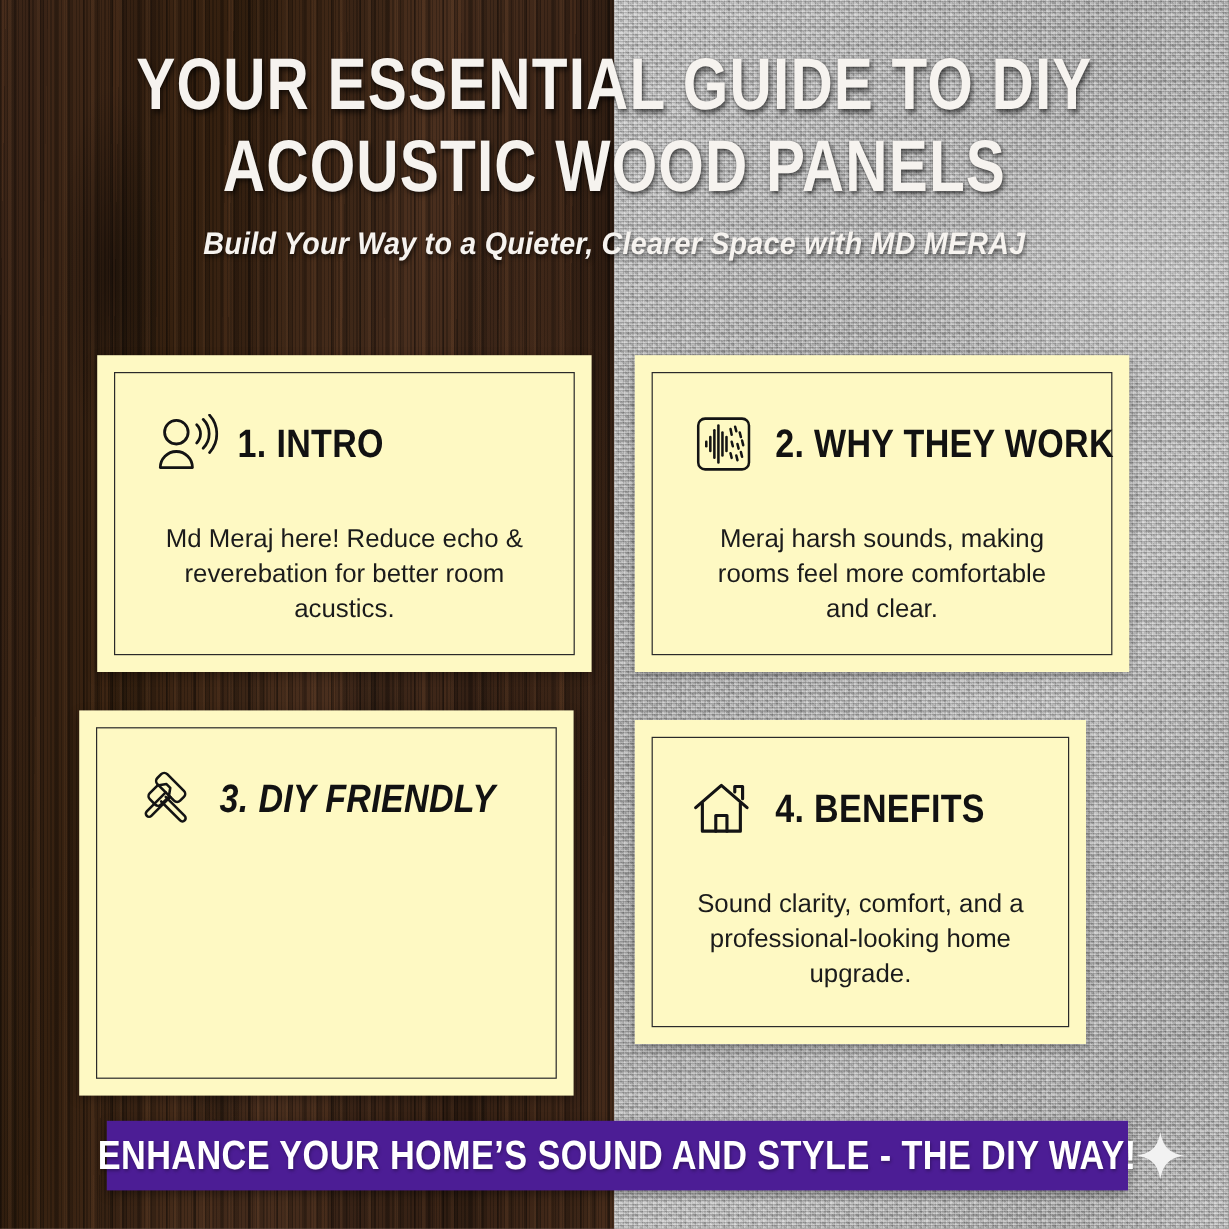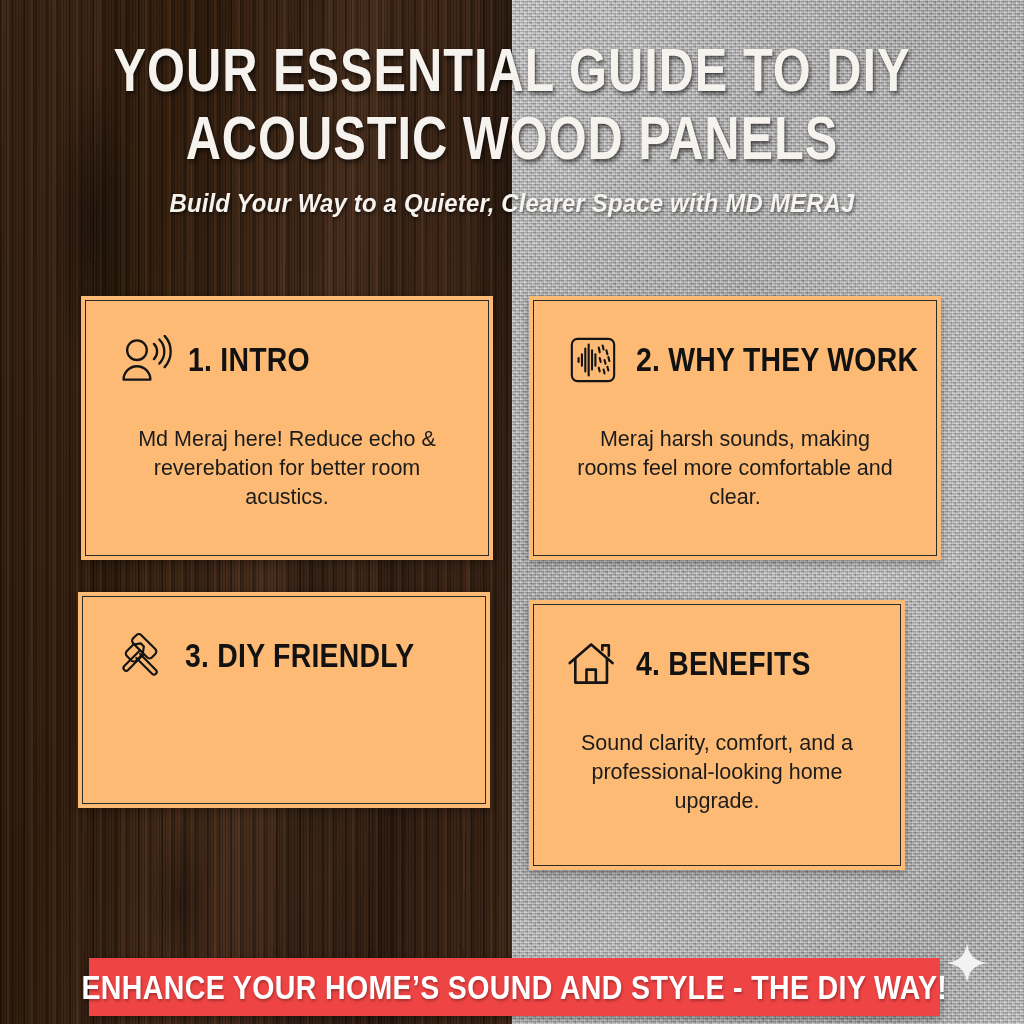--- a/index.html
+++ b/index.html
@@ -118,22 +118,22 @@
     letter-spacing: 0.2px;
     color: #f6f3ef;
     transform: scaleX(0.92);
     text-shadow: 1px 2px 4px rgba(0,0,0,0.55);
     white-space: nowrap;
   }
 
   
   .card {
     position: absolute;
-    background: #fdba74;
-    padding: 4px;
+    background: #fef9c3;
+    padding: 14px;
     box-shadow: 0 3px 9px rgba(0,0,0,0.30);
   }
   .card-inner {
     width: 100%;
     height: 100%;
     border: 1.5px solid #2a2a2a;
     padding: 16px 20px 18px 20px;
     display: flex;
     flex-direction: column;
   }
@@ -167,31 +167,31 @@
     font-family: "Liberation Sans", sans-serif;
     font-size: 21.5px;
     line-height: 29px;
     color: #1b1b1b;
     padding: 0 14px;
   }
 
   
   #card-1 { left: 81px;  top: 296px; width: 412px; height: 264px; }
   #card-2 { left: 529px; top: 296px; width: 412px; height: 264px; }
-  #card-3 { left: 78px;  top: 592px; width: 412px; height: 216px; }
+  #card-3 { left: 66px;  top: 592px; width: 412px; height: 321px; font-style: italic; }
   #card-4 { left: 529px; top: 600px; width: 376px; height: 270px; }
 
   
   .banner {
     position: absolute;
     left: 89px;
-    top: 958px;
+    top: 934px;
     width: 851px;
     height: 58px;
-    background: #ef4444;
+    background: #4c1d95;
     display: flex;
     align-items: center;
     justify-content: center;
     box-shadow: 0 3px 8px rgba(0,0,0,0.35);
     text-align: center;
   }
   .banner-text {
     font-family: "Liberation Sans Narrow", "Liberation Sans", sans-serif;
     font-weight: 700;
     font-size: 34px;

